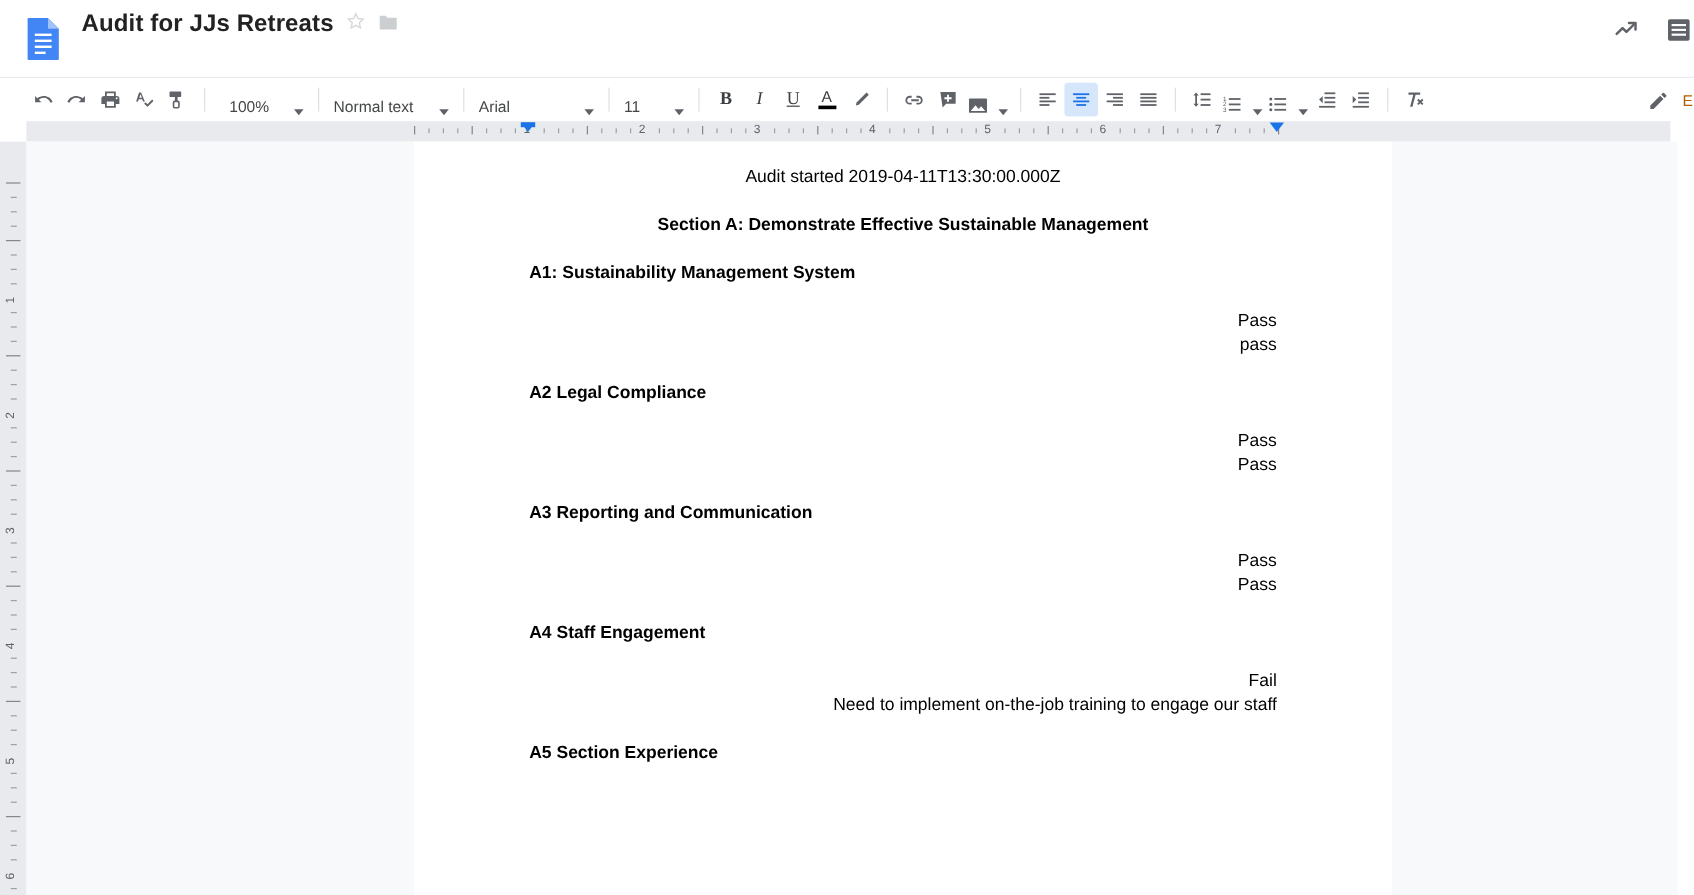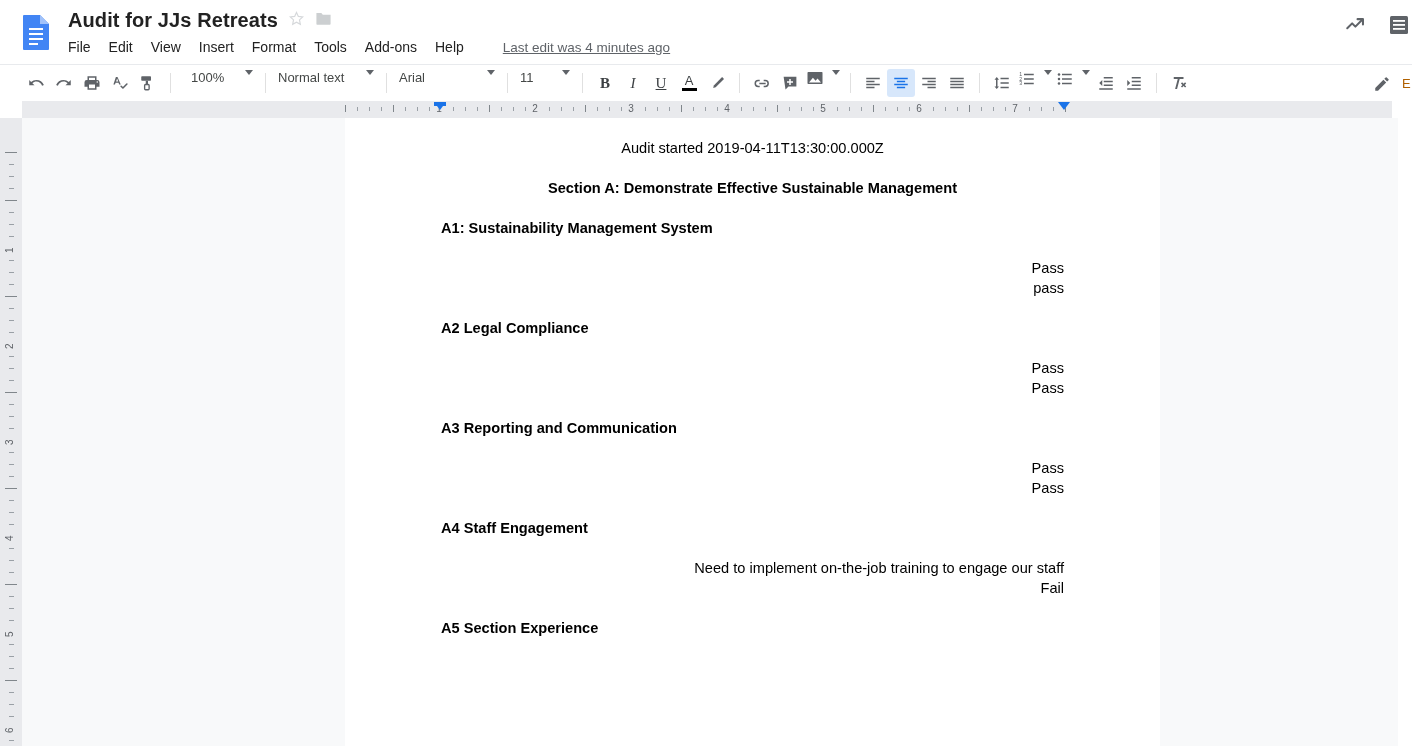--- a/index.html
+++ b/index.html
@@ -111,21 +111,21 @@
   .tb-btn.active { background: #d7e7fb; }
   .tb-sep {
     width: 1px;
     height: 20px;
     background: #e0e0e0;
     margin: 0 8px;
     flex: none;
   }
   .tb-dd {
     display: flex;
-    align-items: flex-start;
+    align-items: flex-end;
     height: 26px;
     border-radius: 3px;
     cursor: pointer;
     color: #444746;
     font-size: 13px;
     padding: 0 4px;
     flex: none;
   }
   .tb-dd .lbl { white-space: nowrap; }
   .tb-dd .caret {
@@ -357,31 +357,20 @@
       <span class="star-icon">
         <svg width="17" height="17" viewBox="0 0 24 24">
           <path d="M12 3.5 l2.6 5.6 6.1 .7 -4.5 4.2 1.2 6.1 -5.4 -3 -5.4 3 1.2 -6.1 -4.5 -4.2 6.1 -.7 z" fill="none" stroke="#cfd2d5" stroke-width="1.7"></path>
         </svg>
       </span>
       <span class="folder-icon">
         <svg width="17" height="16" viewBox="0 0 24 22">
           <path d="M2 4 h7 l2 2.4 h11 v13 a1 1 0 0 1 -1 1 h-18 a1 1 0 0 1 -1 -1 z" fill="#c4c7c9"></path>
         </svg>
       </span>
-    </div>
-    <div class="menu-row">
-      <span class="menu-item">File</span>
-      <span class="menu-item">Edit</span>
-      <span class="menu-item">View</span>
-      <span class="menu-item">Insert</span>
-      <span class="menu-item">Format</span>
-      <span class="menu-item">Tools</span>
-      <span class="menu-item">Add-ons</span>
-      <span class="menu-item">Help</span>
-      <span class="last-edit">Last edit was 4 minutes ago</span>
     </div>
   </div>
 
   <div class="header-right">
     <span class="trend-icon">
       <svg width="26" height="26" viewBox="0 0 24 24">
         <path d="M3 15 l4.5 -4.5 3 3 L17 7" fill="none" stroke="#5f6368" stroke-width="1.9" stroke-linecap="round" stroke-linejoin="round"></path>
         <path d="M12.5 6.6 h5 v5" fill="none" stroke="#5f6368" stroke-width="1.9" stroke-linecap="round" stroke-linejoin="round"></path>
       </svg>
     </span>
@@ -804,22 +793,22 @@
       <div class="spacer-sm"></div>
 
       <div class="sub-head">A3 Reporting and Communication</div>
       <div class="spacer-sm"></div>
       <div class="result-line">Pass</div>
       <div class="result-line">Pass</div>
       <div class="spacer-sm"></div>
 
       <div class="sub-head">A4 Staff Engagement</div>
       <div class="spacer-sm"></div>
+      <div class="result-line">Fail</div>
       <div class="result-line">Need to implement on-the-job training to engage our staff</div>
-      <div class="result-line">Fail</div>
       <div class="spacer-sm"></div>
 
       <div class="sub-head">A5 Section Experience</div>
       <div class="spacer-sm"></div>
 
     </div>
   </div>
 
   <div class="right-gutter"></div>
   <div class="scrollbar-track"></div>

